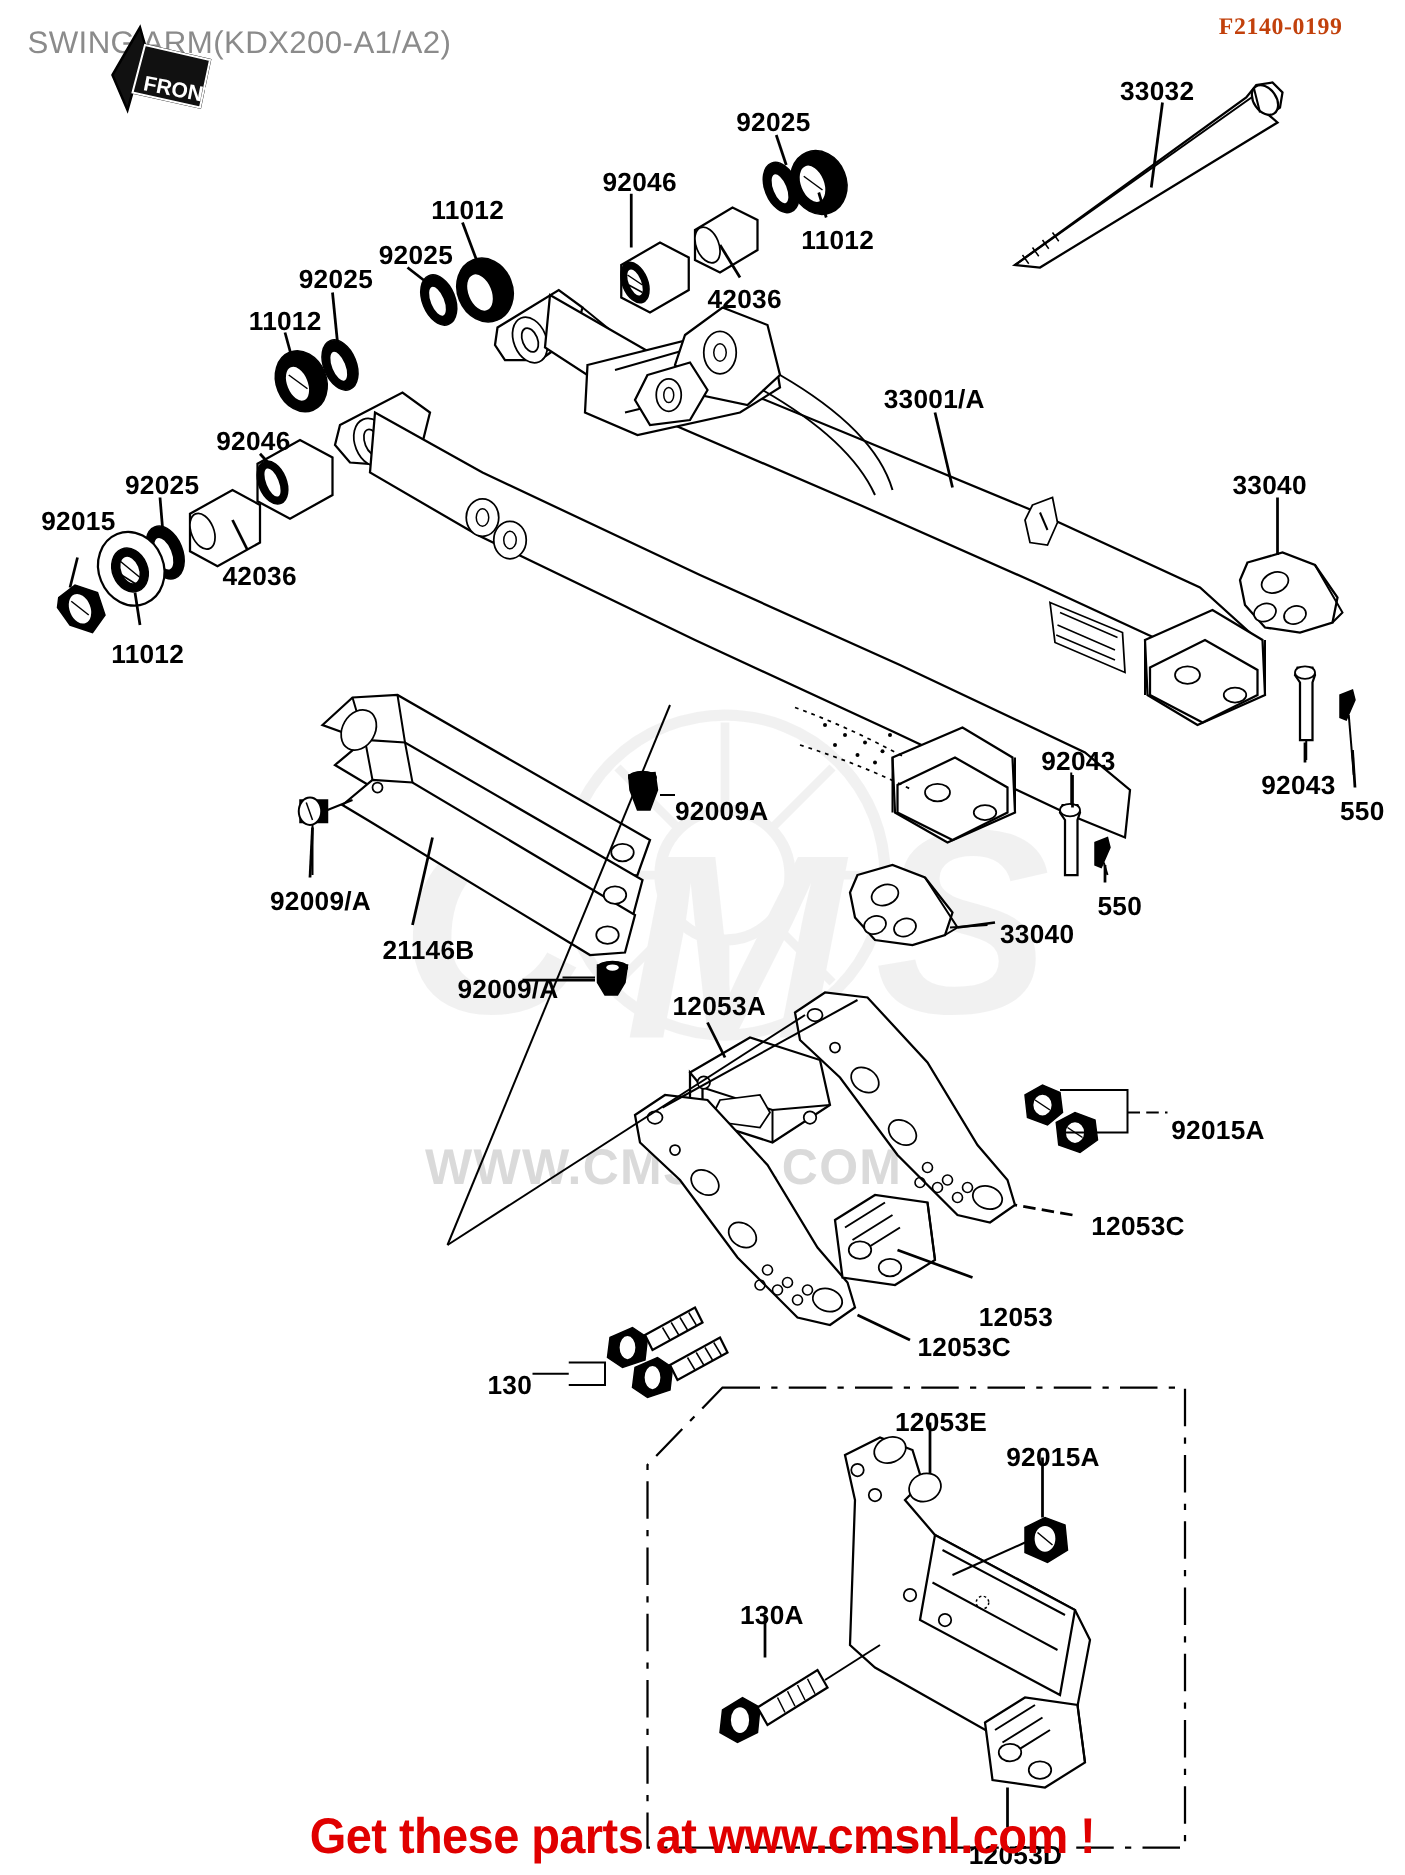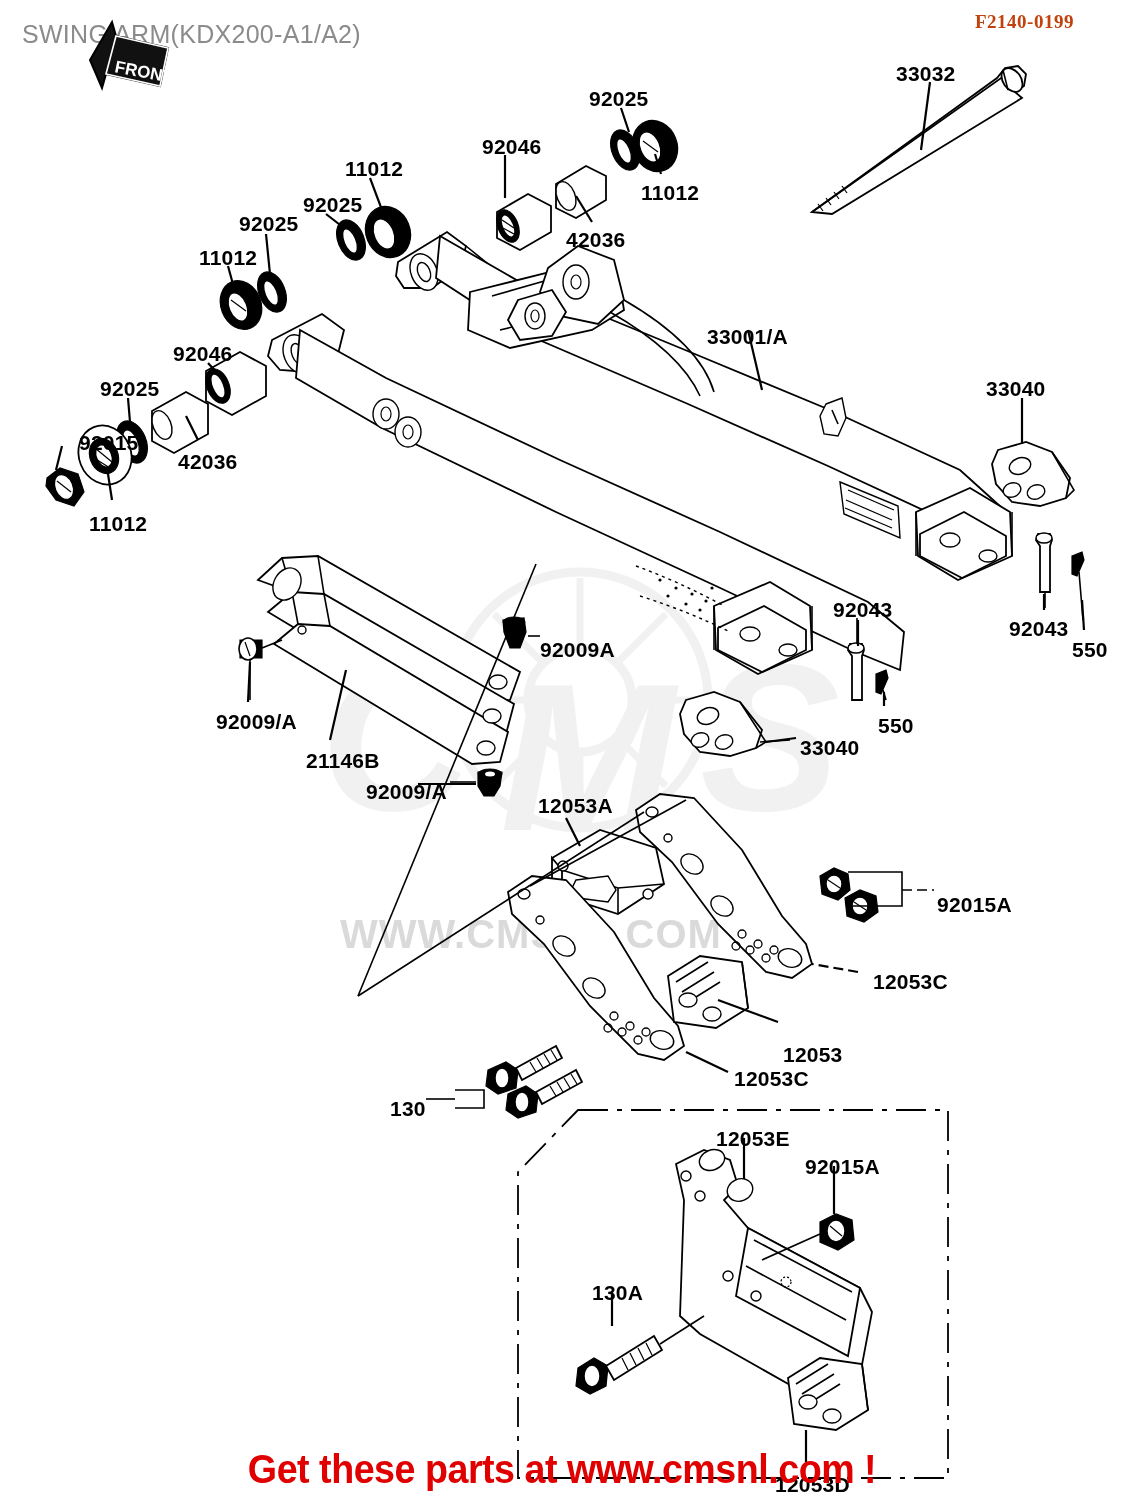--- a/index.html
+++ b/index.html
@@ -461,23 +461,23 @@
   <div class="lbl" style="left:641px;top:181px;">11012</div>
   <div class="lbl" style="left:482px;top:135px;">92046</div>
   <div class="lbl" style="left:566px;top:228px;">42036</div>
   <div class="lbl" style="left:345px;top:157px;">11012</div>
   <div class="lbl" style="left:303px;top:193px;">92025</div>
   <div class="lbl" style="left:239px;top:212px;">92025</div>
   <div class="lbl" style="left:199px;top:246px;">11012</div>
   <div class="lbl" style="left:173px;top:342px;">92046</div>
   <div class="lbl" style="left:100px;top:377px;">92025</div>
   <div class="lbl" style="left:178px;top:450px;">42036</div>
-  <div class="lbl" style="left:33px;top:431px;margin-left:46px;">92015</div>
+  <div class="lbl" style="left:33px;top:406px;">92015</div>
   <div class="lbl" style="left:89px;top:512px;">11012</div>
-  <div class="lbl" style="left:707px;top:308px;margin-top:17px;">33001/A</div>
+  <div class="lbl" style="left:707px;top:308px;">33001/A</div>
   <div class="lbl" style="left:986px;top:377px;">33040</div>
   <div class="lbl" style="left:1009px;top:617px;">92043</div>
   <div class="lbl" style="left:1072px;top:638px;">550</div>
   <div class="lbl" style="left:833px;top:598px;">92043</div>
   <div class="lbl" style="left:878px;top:714px;">550</div>
   <div class="lbl" style="left:800px;top:736px;">33040</div>
   <div class="lbl" style="left:540px;top:638px;">92009A</div>
   <div class="lbl" style="left:216px;top:710px;">92009/A</div>
   <div class="lbl" style="left:306px;top:749px;">21146B</div>
   <div class="lbl" style="left:366px;top:780px;">92009/A</div>

